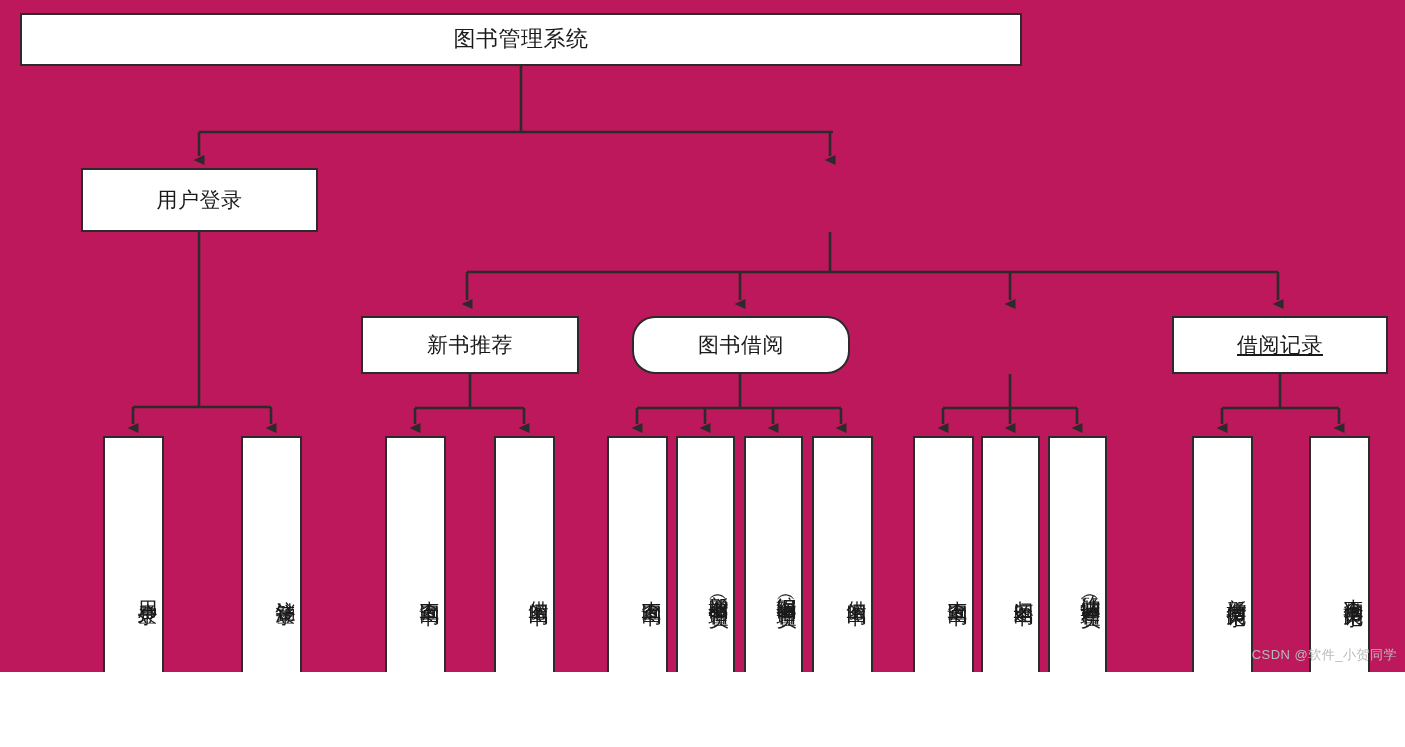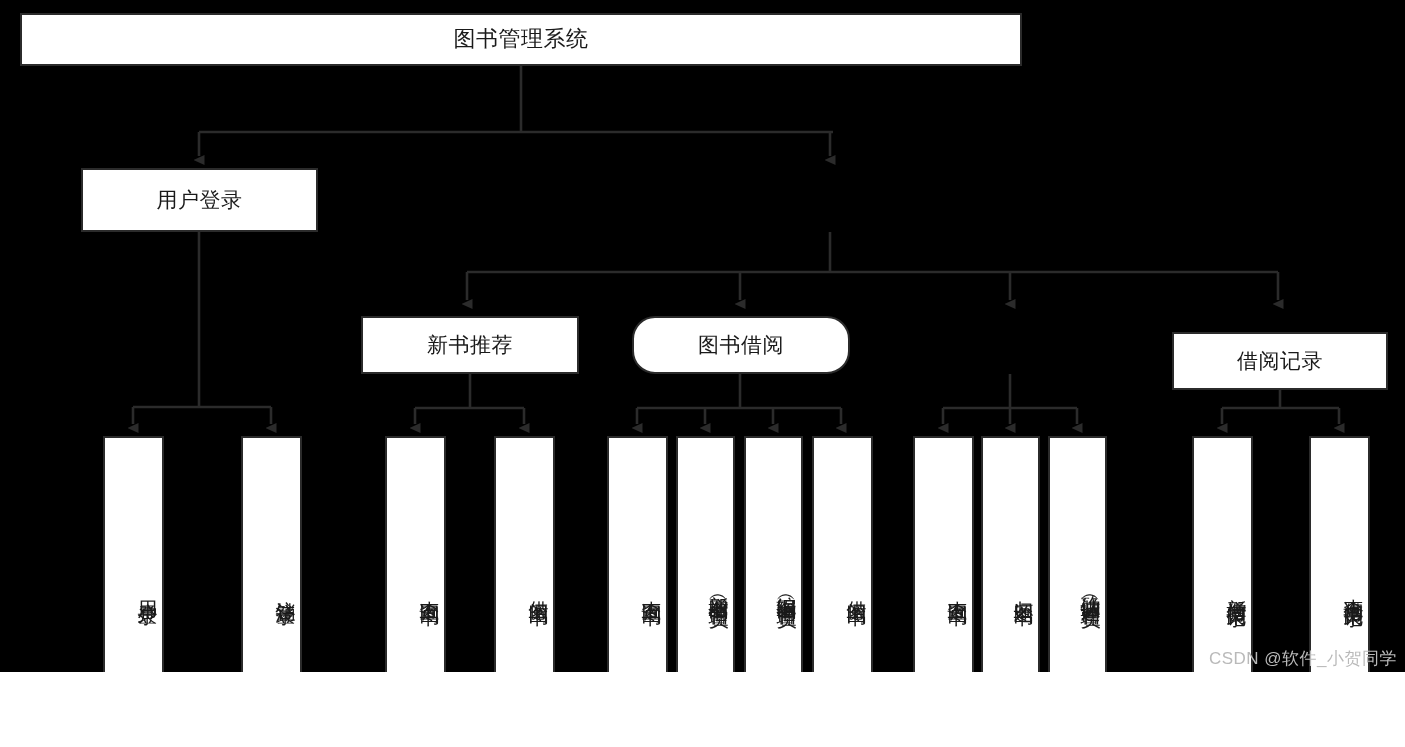--- a/index.html
+++ b/index.html
@@ -7,21 +7,21 @@
     padding: 0;
     background: #ffffff;
   }
   body {
     font-family: "Liberation Sans", "DejaVu Sans", sans-serif;
   }
   #canvas {
     position: relative;
     width: 1405px;
     height: 672px;
-    background: #000000;
+    background: #be185d;
     overflow: hidden;
   }
   #wires {
     position: absolute;
     left: 0;
     top: 0;
     width: 1405px;
     height: 747px;
     pointer-events: none;
   }
@@ -54,22 +54,22 @@
     justify-content: center;
   }
   .node.vert .vlabel {
     writing-mode: vertical-rl;
     text-orientation: upright;
     white-space: nowrap;
   }
   .watermark {
     position: absolute;
     right: 8px;
-    bottom: 2px;
-    font-size: 17px;
+    bottom: 8px;
+    font-size: 13px;
     color: #b9b9b9;
     letter-spacing: 0.5px;
     white-space: nowrap;
     user-select: none;
   }
 </style>
 </head>
 <body>
 
 <div id="canvas">
@@ -131,21 +131,21 @@
   <div class="node horiz" style="left:81px; top:168px; width:237px; height:64px;">
     <span>用户登录</span>
   </div>
 
   <div class="node horiz" style="left:361px; top:316px; width:218px; height:58px;">
     <span>新书推荐</span>
   </div>
   <div class="node horiz" style="left:632px; top:316px; width:218px; height:58px;border-radius:23px;">
     <span>图书借阅</span>
   </div>
-  <div class="node horiz" style="left:1172px; top:332px; width:216px; height:58px;">
+  <div class="node horiz" style="left:1172px; top:316px; width:216px; height:58px;text-decoration:underline;">
     <span>借阅记录</span>
   </div>
 
   <div class="node vert" style="left:103px; top:436px; width:61px; height:298px;">
     <span class="vlabel">用户登录</span>
   </div>
   <div class="node vert" style="left:241px; top:436px; width:61px; height:298px;">
     <span class="vlabel">注销登录</span>
   </div>
 

